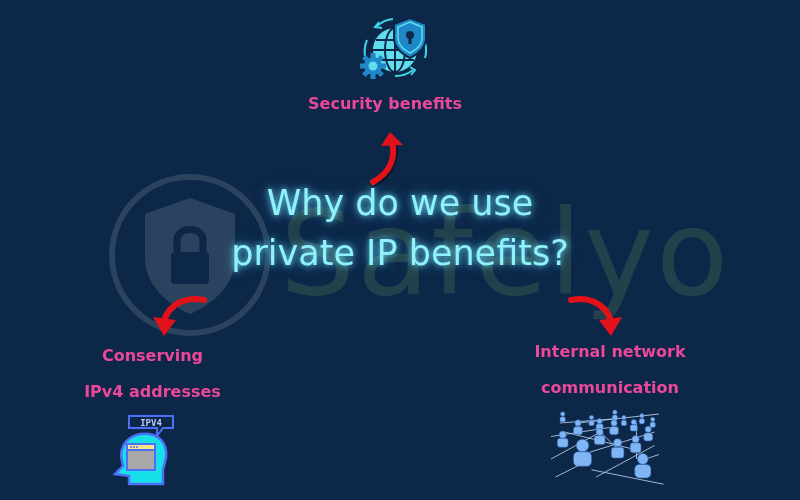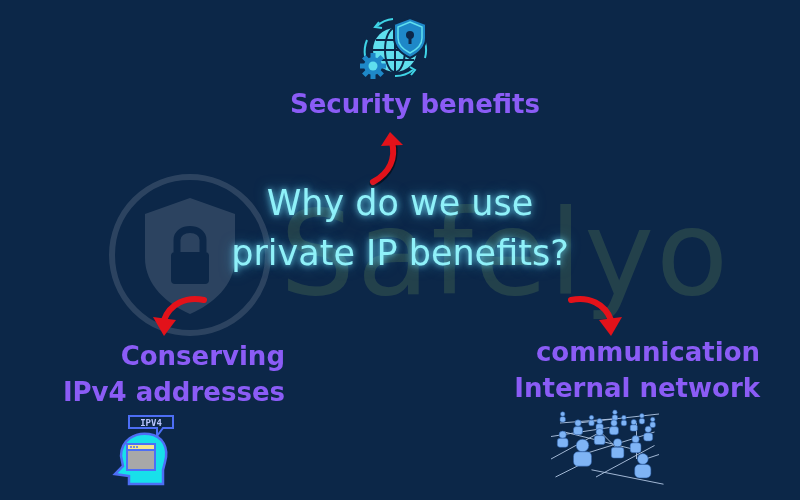--- a/index.html
+++ b/index.html
@@ -29,23 +29,23 @@
     text-align: center;
     font-family: "DejaVu Sans", sans-serif; font-weight: 400;
     font-size: 35px; line-height: 50px;
     color: #8ff1f9;
     text-shadow: 0 0 6px rgba(120,235,255,0.85), 0 0 14px rgba(80,200,255,0.55);
   }
   .title span { display: block; }
 
   
   .branch-label {
-    position: absolute; text-align: right;
+    position: absolute; text-align: center;
     font-family: "DejaVu Sans", sans-serif; font-weight: 700;
-    color: #8b5cf6; font-size: 26px; line-height: 36px;
+    color: #ec4899; font-size: 16px; line-height: 36px;
   }
   .branch-label span { display: block; }
   #lbl-security { left: 230px; width: 310px; top: 86px; }
   #lbl-conserve { left: 20px; width: 265px; top: 338px; }
   #lbl-internal { left: 460px; width: 300px; top: 334px; }
 
   .icon { position: absolute; }
   #icon-security { left: 355px; top: 12px; width: 78px; height: 70px; }
   #icon-ipv4 { left: 107px; top: 412px; width: 76px; height: 76px; }
   #icon-network { left: 545px; top: 405px; width: 120px; height: 90px; }
@@ -126,22 +126,22 @@
     <path d="M6 8 C24 4 40 12 46 28" fill="none" stroke="#e3121a" stroke-width="6" stroke-linecap="round"></path>
     <path d="M57 25 L46 44 L34 28 Z" fill="#e3121a"></path>
   </svg>
 
   <div class="branch-label" id="lbl-conserve">
     <span>Conserving</span>
     <span>IPv4 addresses</span>
   </div>
 
   <div class="branch-label" id="lbl-internal">
+    <span>Internal network</span>
     <span>communication</span>
-    <span>Internal network</span>
   </div>
 
   <svg class="icon" id="icon-ipv4" viewBox="0 0 76 76">
     <path d="M22 4 L66 4 L66 16 L56 16 L50 24 L50 16 L22 16 Z" fill="#0c2748" stroke="#4d6ef5" stroke-width="2"></path>
     <text x="44" y="14" text-anchor="middle" font-family="DejaVu Sans Mono, monospace" font-size="9" font-weight="700" fill="#b9c6ff">IPV4</text>
     <path d="M14 44 C14 28 28 20 42 22 C56 24 62 36 58 50 L56 58 L56 72 L22 72 L22 64 L8 62 L16 54 Z" fill="#18e0ea" stroke="#4d6ef5" stroke-width="2.5"></path>
     <rect x="20" y="32" width="28" height="26" fill="#a8a8a8" stroke="#4d6ef5" stroke-width="2"></rect>
     <rect x="20" y="32" width="28" height="6" fill="#f6e58d" stroke="#4d6ef5" stroke-width="2"></rect>
     <circle cx="24" cy="35" r="1" fill="#4d6ef5"></circle>
       <circle cx="27" cy="35" r="1" fill="#4d6ef5"></circle>

